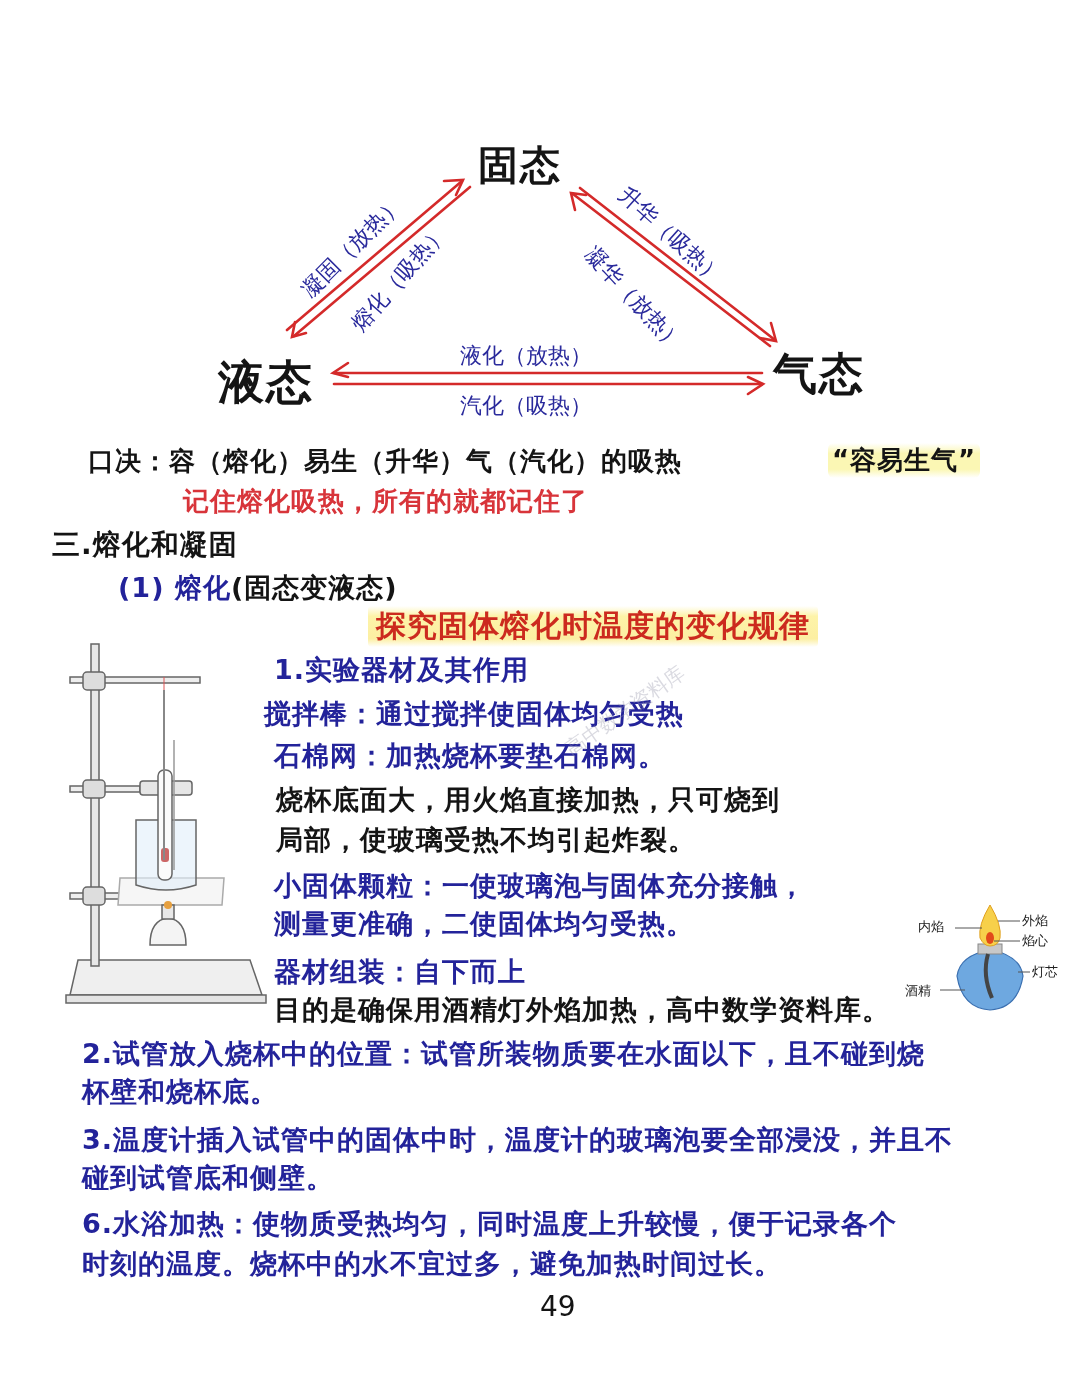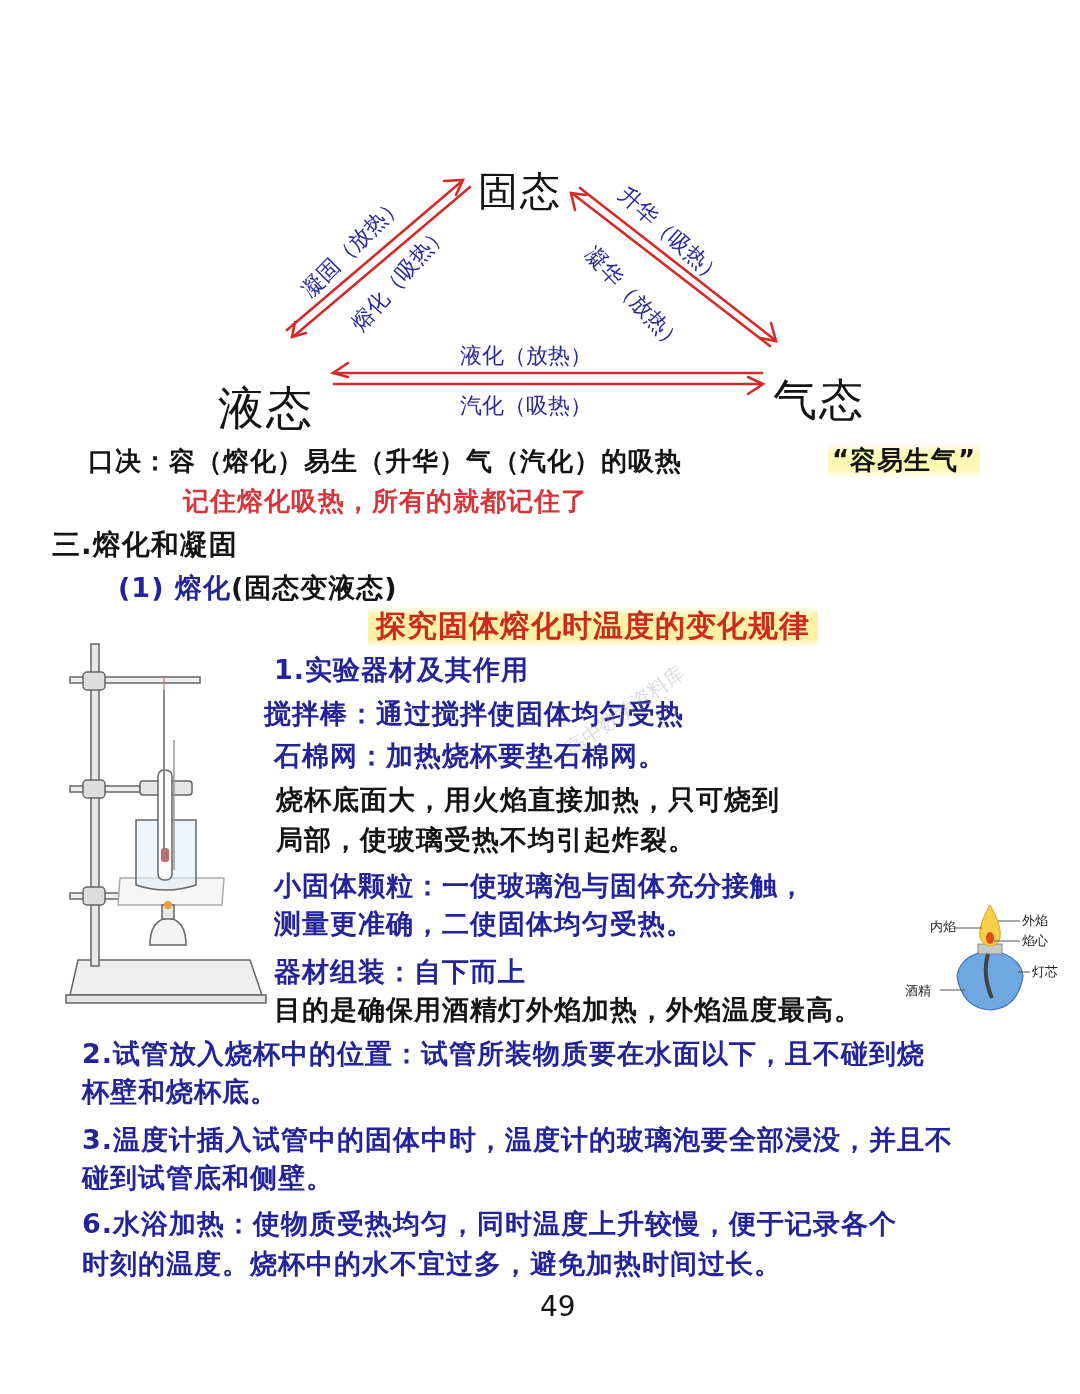--- a/index.html
+++ b/index.html
@@ -4,21 +4,21 @@
 <style>
   html, body { margin:0; padding:0; }
   body {
     width:1080px; height:1394px; background:#ffffff; position:relative; overflow:hidden;
     font-family:"DejaVu Sans", sans-serif; color:#111;
   }
   .abs { position:absolute; white-space:nowrap; }
   .black { color:#141414; }
   .blue { color:#23239a; }
   .red { color:#d42a2a; }
-  .state { font-size:42px; font-weight:normal; letter-spacing:2px;margin-top:26px; }
+  .state { font-size:42px; font-weight:bold; letter-spacing:2px; }
   .proc { font-size:22px; color:#2a2a9c; }
   .hl-yellow { background:linear-gradient(180deg, rgba(255,255,210,0) 0%, #fbf7b4 30%, #fbf7b4 75%, rgba(255,255,210,0) 100%); padding:0 4px; border-radius:6px; }
   .hl-title { background:linear-gradient(180deg, rgba(255,250,200,0) 0%, #fdf3a8 25%, #fcefa2 80%, rgba(255,250,200,0) 100%); padding:0 8px; border-radius:4px; }
   .line { font-size:27px; letter-spacing:1px;font-weight:bold; }
   .watermark { color:rgba(150,150,170,0.35); font-size:20px; transform:rotate(-35deg); transform-origin:left top; }
   svg { position:absolute; left:0; top:0; }
 </style>
 </head>
 <body>
 
@@ -108,37 +108,37 @@
   <span class="blue">搅拌棒：</span><span class="blue">通过搅拌使固体均匀受热</span>
 </div>
 <div class="abs line" style="left:274px; top:738px;">
   <span class="blue">石棉网：</span><span class="blue">加热烧杯要垫石棉网。</span>
 </div>
 <div class="abs line black" style="left:276px; top:782px;">烧杯底面大，用火焰直接加热，只可烧到</div>
 <div class="abs line black" style="left:276px; top:822px;">局部，使玻璃受热不均引起炸裂。</div>
 <div class="abs line blue" style="left:274px; top:868px;">小固体颗粒：一使玻璃泡与固体充分接触，</div>
 <div class="abs line blue" style="left:274px; top:906px;">测量更准确，二使固体均匀受热。</div>
 <div class="abs line blue" style="left:274px; top:954px;">器材组装：自下而上</div>
-<div class="abs line black" style="left:274px; top:992px;">目的是确保用酒精灯外焰加热，外焰温度最高。</div>
+<div class="abs line black" style="left:274px; top:992px;">目的是确保用酒精灯外焰加热，高中数学资料库。</div>
 
 <svg width="1080" height="1394" viewBox="0 0 1080 1394">
   <path d="M957,976 Q960,955 990,950 Q1020,955 1023,976 Q1018,1008 990,1010 Q962,1008 957,976 Z" fill="#6ea8e0" stroke="#3a6fb0" stroke-width="1.2"></path>
   <rect x="978" y="944" width="24" height="10" fill="#c8c8c8" stroke="#888"></rect>
   <path d="M988,954 Q982,975 992,998" stroke="#444" stroke-width="4" fill="none"></path>
   <path d="M990,905 Q978,925 980,938 Q984,946 990,946 Q998,946 1000,938 Q1002,925 990,905 Z" fill="#f7d04a" stroke="#e0a020"></path>
   <ellipse cx="990" cy="938" rx="4" ry="6" fill="#e24a1a"></ellipse>
   <g stroke="#555" stroke-width="1">
     <line x1="955" y1="928" x2="982" y2="928"></line>
     <line x1="998" y1="921" x2="1020" y2="921"></line>
     <line x1="994" y1="941" x2="1020" y2="941"></line>
     <line x1="1018" y1="972" x2="1030" y2="972"></line>
     <line x1="940" y1="990" x2="965" y2="990"></line>
   </g>
 </svg>
-<div class="abs" style="left:918px; top:918px; font-size:13px; color:#222; font-family:'DejaVu Serif',serif;margin-left:12px;">内焰</div>
+<div class="abs" style="left:918px; top:918px; font-size:13px; color:#222; font-family:'DejaVu Serif',serif;">内焰</div>
 <div class="abs" style="left:1022px; top:912px; font-size:13px; color:#222; font-family:'DejaVu Serif',serif;">外焰</div>
 <div class="abs" style="left:1022px; top:932px; font-size:13px; color:#222; font-family:'DejaVu Serif',serif;">焰心</div>
 <div class="abs" style="left:1032px; top:963px; font-size:13px; color:#222; font-family:'DejaVu Serif',serif;">灯芯</div>
 <div class="abs" style="left:905px; top:982px; font-size:13px; color:#222; font-family:'DejaVu Serif',serif;">酒精</div>
 
 <div class="abs line blue" style="left:82px; top:1036px;">2.试管放入烧杯中的位置：试管所装物质要在水面以下，且不碰到烧</div>
 <div class="abs line blue" style="left:82px; top:1074px;">杯壁和烧杯底。</div>
 <div class="abs line blue" style="left:82px; top:1122px;">3.温度计插入试管中的固体中时，温度计的玻璃泡要全部浸没，并且不</div>
 <div class="abs line blue" style="left:82px; top:1160px;">碰到试管底和侧壁。</div>
 <div class="abs line blue" style="left:82px; top:1206px;">6.水浴加热：使物质受热均匀，同时温度上升较慢，便于记录各个</div>

